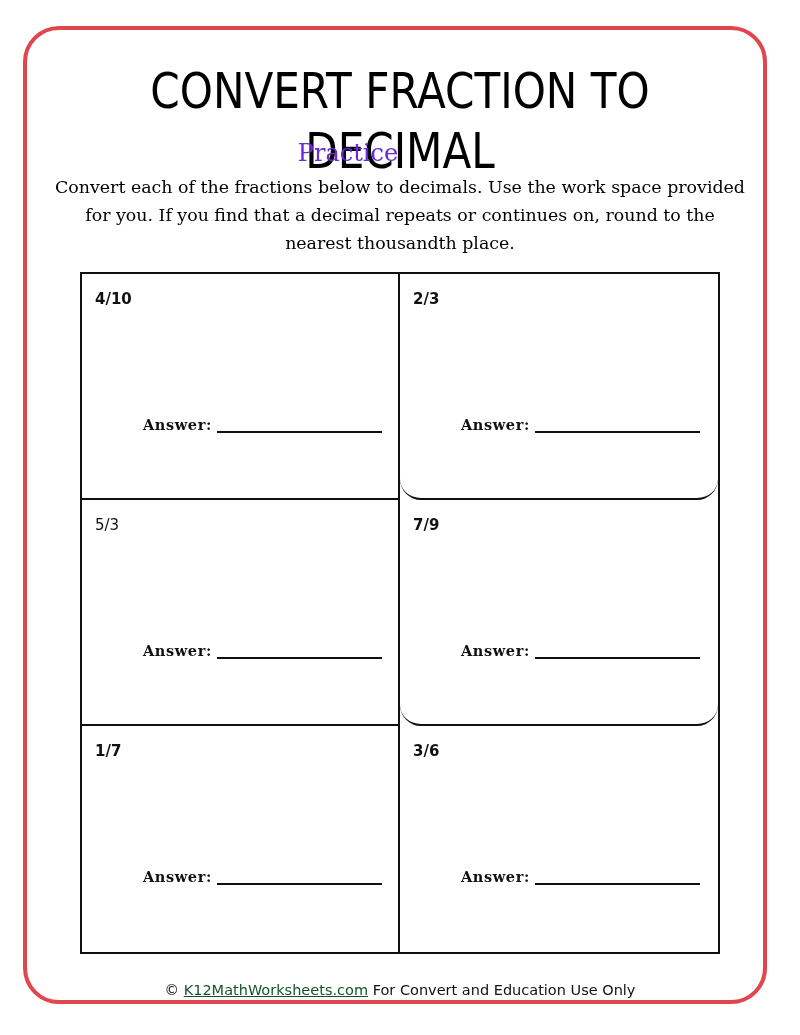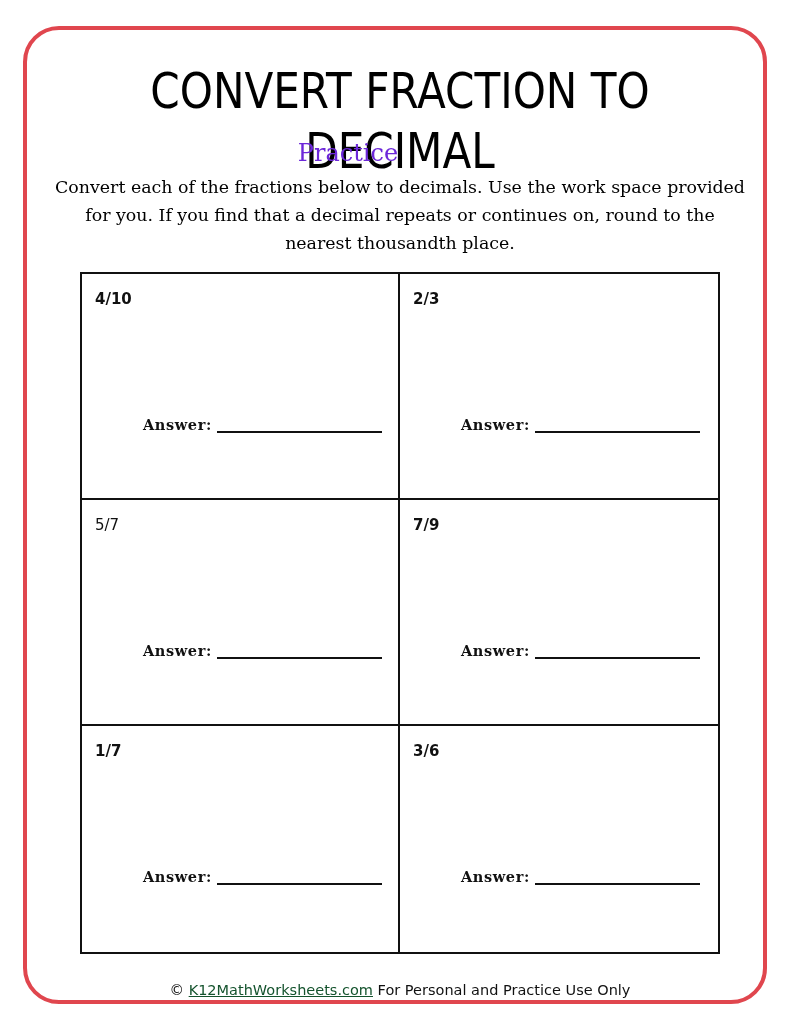--- a/index.html
+++ b/index.html
@@ -21,21 +21,21 @@
     .instructions {
       position: absolute; left: 50px; top: 173px; width: 700px; text-align: center;
       font-family: "DejaVu Serif", serif; font-size: 17.4px; line-height: 28px; color: #000000;
     }
     .grid {
       position: absolute; left: 80px; top: 272px; width: 640px; height: 682px;
       display: grid; grid-template-columns: 1fr 1fr; grid-template-rows: 1fr 1fr 1fr;
       border: 2px solid #111; box-sizing: border-box;
     }
     .cell { position: relative; border-right: 2px solid #111; border-bottom: 2px solid #111; }
-    .cell:nth-child(2n) { border-right: none; }
+    .cell:nth-child(2n) { border-right: none; border-radius: 21px; }
     .cell:nth-child(n+5) { border-bottom: none; }
     .problem {
       position: absolute; left: 13px; top: 16px;
       font-family: "DejaVu Sans", sans-serif; font-size: 15px; line-height: 18px; color: #111;
     }
     .problem.bold { font-weight: bold; text-align: center; }
     .answer-row { position: absolute; left: 13px; top: 142px; display: flex; align-items: flex-end; }
     .answer-label {
       font-family: "DejaVu Serif", serif; font-weight: bold; font-size: 14.5px; letter-spacing: 0.6px;
       line-height: 18px; color: #111; margin-left: 48px;
@@ -65,21 +65,21 @@
     </div>
   </div>
   <div class="cell">
     <div class="problem bold">2/3</div>
     <div class="answer-row">
       <span class="answer-label">Answer:</span>
       <span class="answer-line"></span>
     </div>
   </div>
   <div class="cell">
-    <div class="problem">5/7</div>
+    <div class="problem">5/3</div>
     <div class="answer-row">
       <span class="answer-label">Answer:</span>
       <span class="answer-line"></span>
     </div>
   </div>
   <div class="cell">
     <div class="problem bold">7/9</div>
     <div class="answer-row">
       <span class="answer-label">Answer:</span>
       <span class="answer-line"></span>
@@ -97,14 +97,14 @@
     <div class="answer-row">
       <span class="answer-label">Answer:</span>
       <span class="answer-line"></span>
     </div>
   </div>
 </div>
 
 <div class="footer">
   <span>©</span>
   <span class="link">K12MathWorksheets.com</span>
-  <span>For Personal and Practice Use Only</span>
+  <span>For Convert and Education Use Only</span>
 </div>
 
 </body></html>

